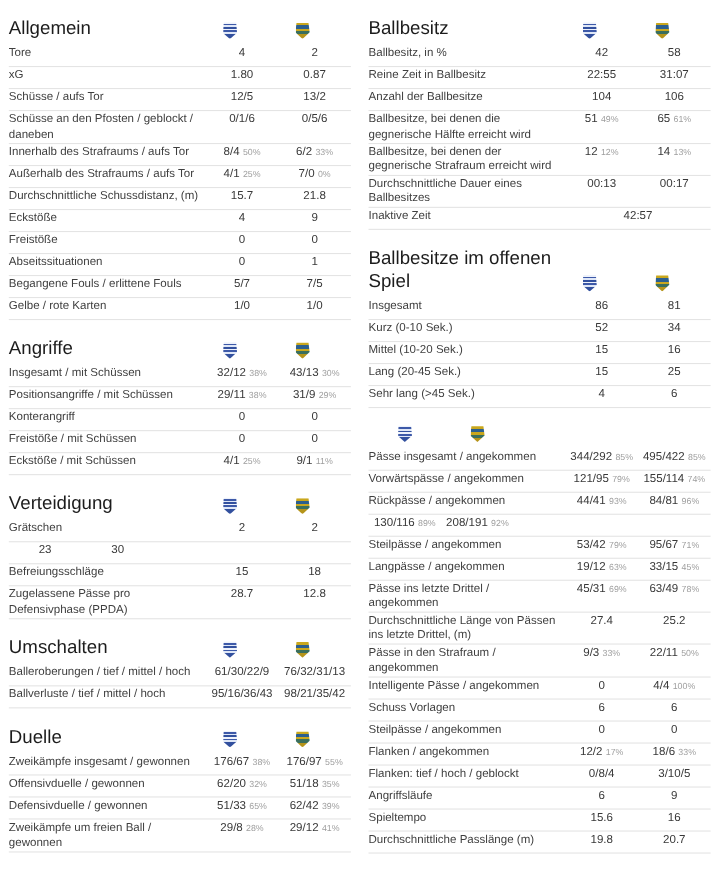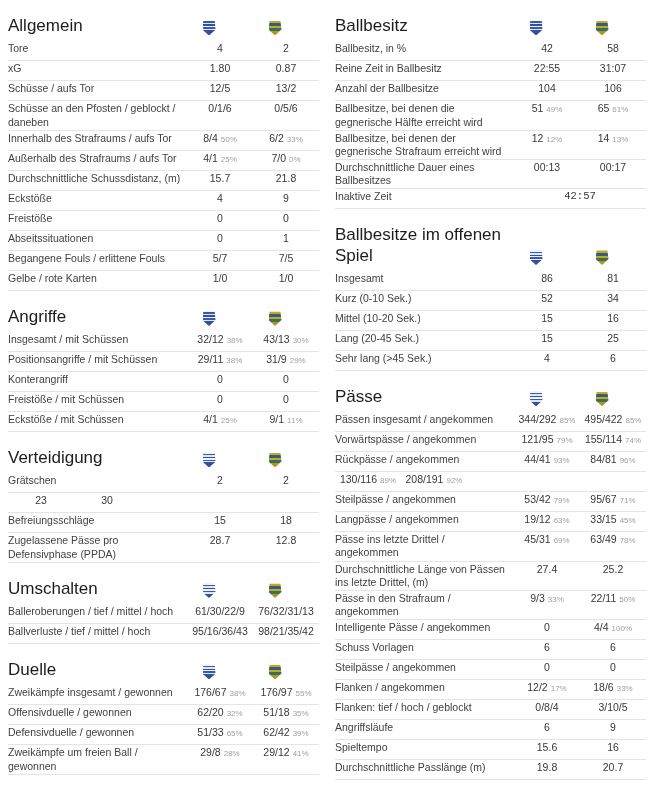--- a/index.html
+++ b/index.html
@@ -15,21 +15,21 @@
 
   .crest{width:13px;height:15px;display:inline-block;}
   .crest-home{background:linear-gradient(180deg,#eef2fb 0 1.5px,#3d59a8 1.5px 3px,#dfe7f7 3px 4.5px,#32509e 4.5px 6px,#eef2fb 6px 7.5px,#3d59a8 7.5px 9px,#dfe7f7 9px 10.5px,#32509e 10.5px 15px);clip-path:polygon(6% 0,94% 0,100% 62%,50% 100%,0 62%);}
   .crest-away{background:linear-gradient(180deg,#c9a71d 0 3px,#2b5f8e 3px 6px,#c9a71d 6px 8px,#3a6f5d 8px 11px,#b5941a 11px 15px);clip-path:polygon(8% 4%,92% 4%,100% 60%,50% 100%,0 60%);}
 
   .row{display:flex;align-items:flex-start;border-bottom:1px solid #e4e4e4;min-height:17px;padding:1px 0;}
   .label{flex:1;font-size:10.5px;color:#3f3f3f;line-height:1.25;padding-right:4px;}
   .vals{display:flex;width:132px;flex:none;align-items:center;}
   .val{width:66px;text-align:center;font-size:10.5px;color:#383838;white-space:nowrap;}
   .val .pct{font-size:8px;color:#9e9e9e;margin-left:3px;}
-  .val.shared{width:132px;font-family:Liberation Mono, monospace;}
+  .val.shared{width:132px;}
 </style>
 </head>
 <body>
 
 <div class="page">
   <div class="col" id="left-col">
       <section class="stat-section">
         <div class="sec-head">
           <h2 class="sec-title">Allgemein</h2>
           <div class="head-cols">
@@ -389,32 +389,31 @@
         <div class="row">
           <span class="label">Sehr lang (&gt;45 Sek.)</span>
           <div class="vals">
             <span class="val home"><span class="num">4</span></span>
             <span class="val away"><span class="num">6</span></span>
           </div>
         </div>
       </section>
       <section class="stat-section">
         <div class="sec-head">
-          <h2 class="sec-title">Pässe</h2>
-          <div class="head-cols">
-            <div class="vcol">
-              <span class="crest crest-home"></span>
-            </div>
-            <div class="vcol">
-              <span class="crest crest-away"></span>
-            </div>
-          </div>
-        </div>
-        <div class="row">
-          <span class="label">Pässen insgesamt / angekommen</span>
+          <div class="head-cols">
+            <div class="vcol">
+              <span class="crest crest-home"></span>
+            </div>
+            <div class="vcol">
+              <span class="crest crest-away"></span>
+            </div>
+          </div>
+        </div>
+        <div class="row">
+          <span class="label">Pässe insgesamt / angekommen</span>
           <div class="vals">
             <span class="val home"><span class="num">344/292</span><span class="pct">85%</span></span>
             <span class="val away"><span class="num">495/422</span><span class="pct">85%</span></span>
           </div>
         </div>
         <div class="row">
           <span class="label">Vorwärtspässe / angekommen</span>
           <div class="vals">
             <span class="val home"><span class="num">121/95</span><span class="pct">79%</span></span>
             <span class="val away"><span class="num">155/114</span><span class="pct">74%</span></span>

